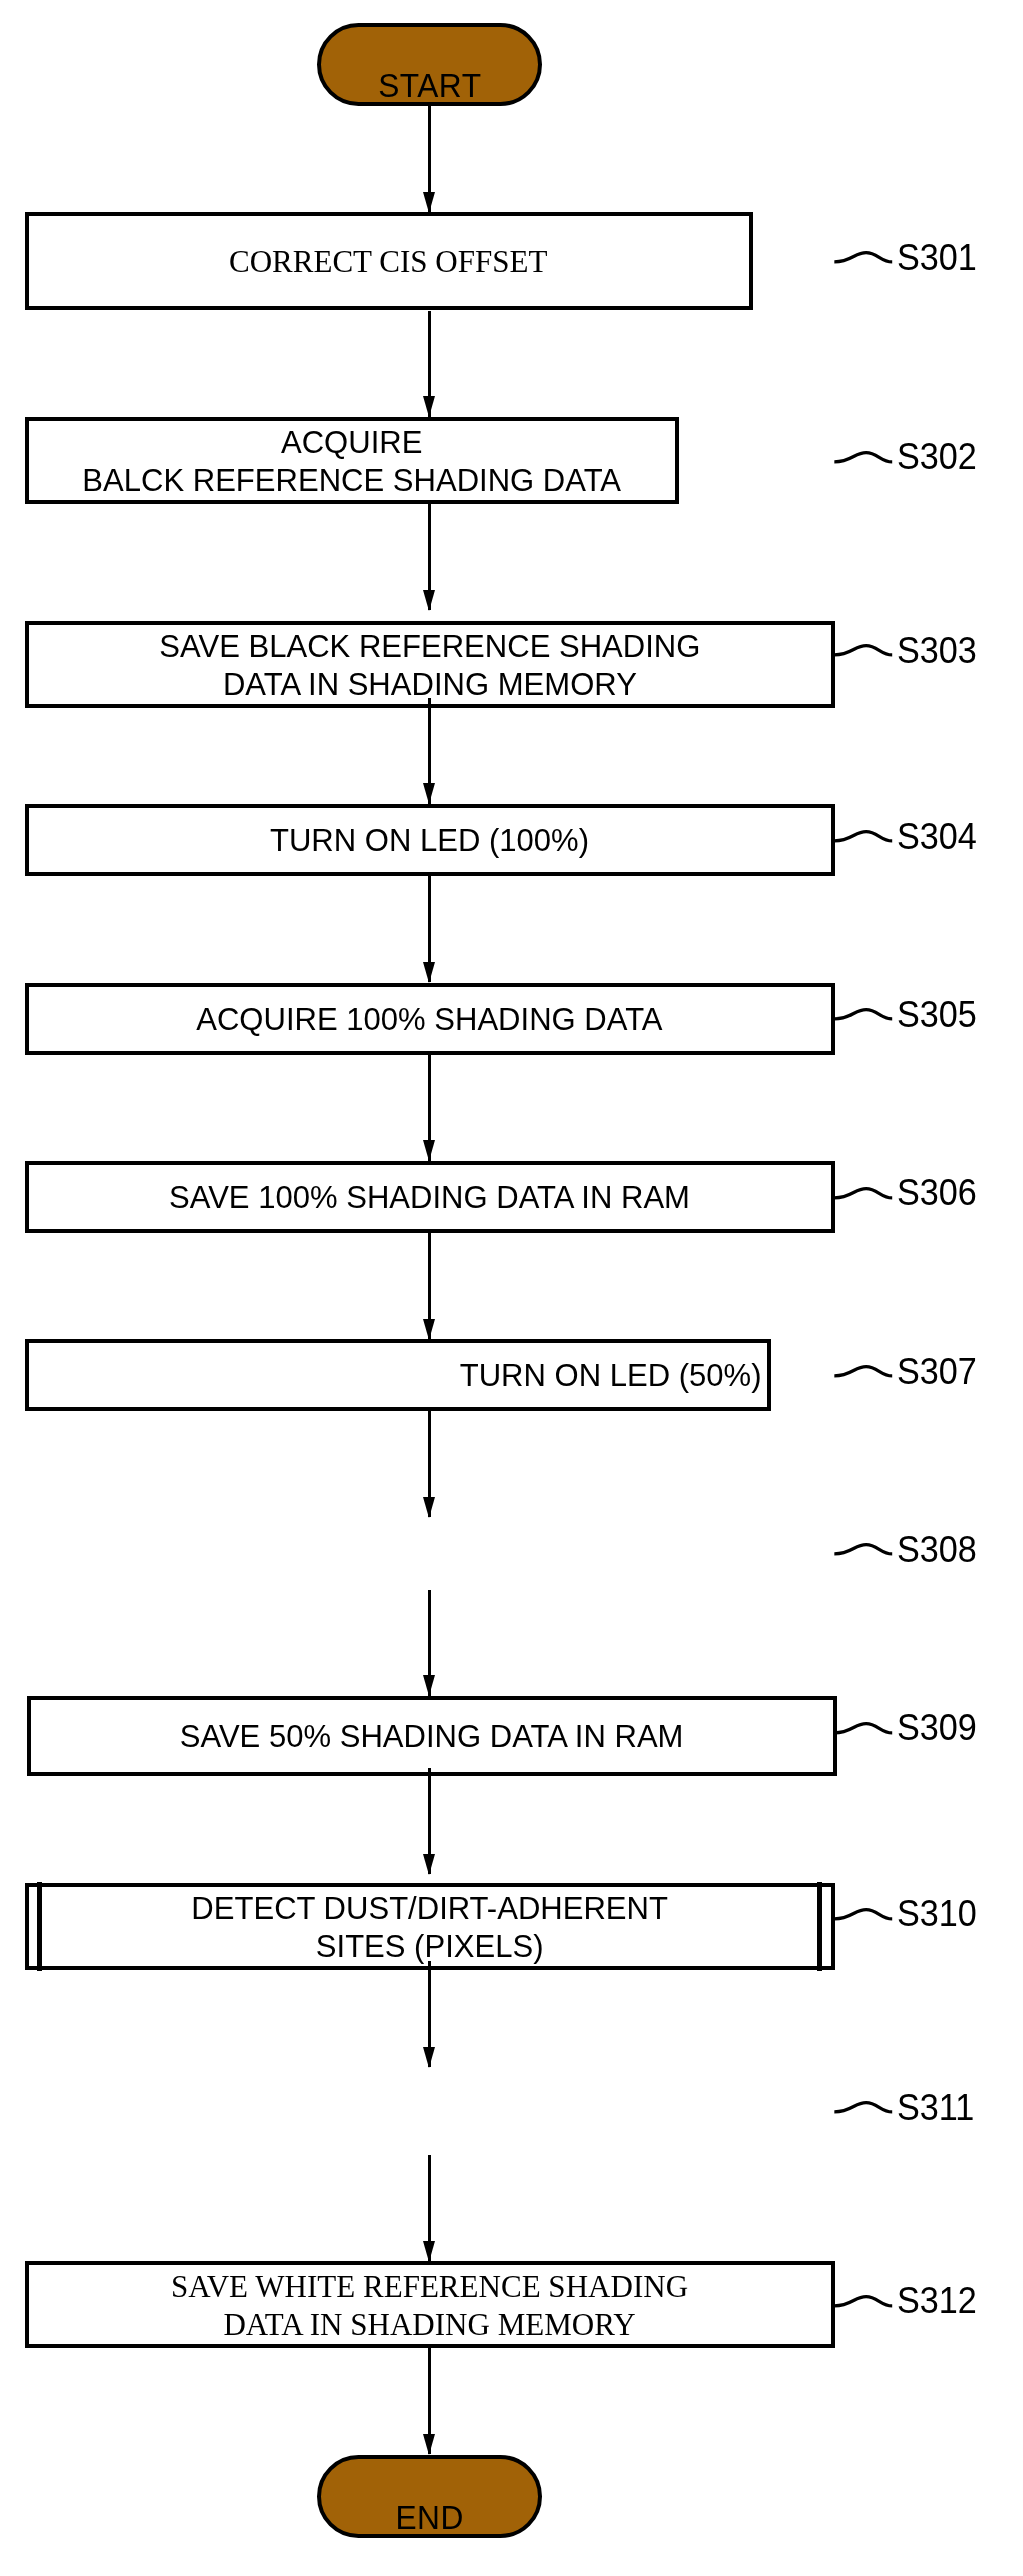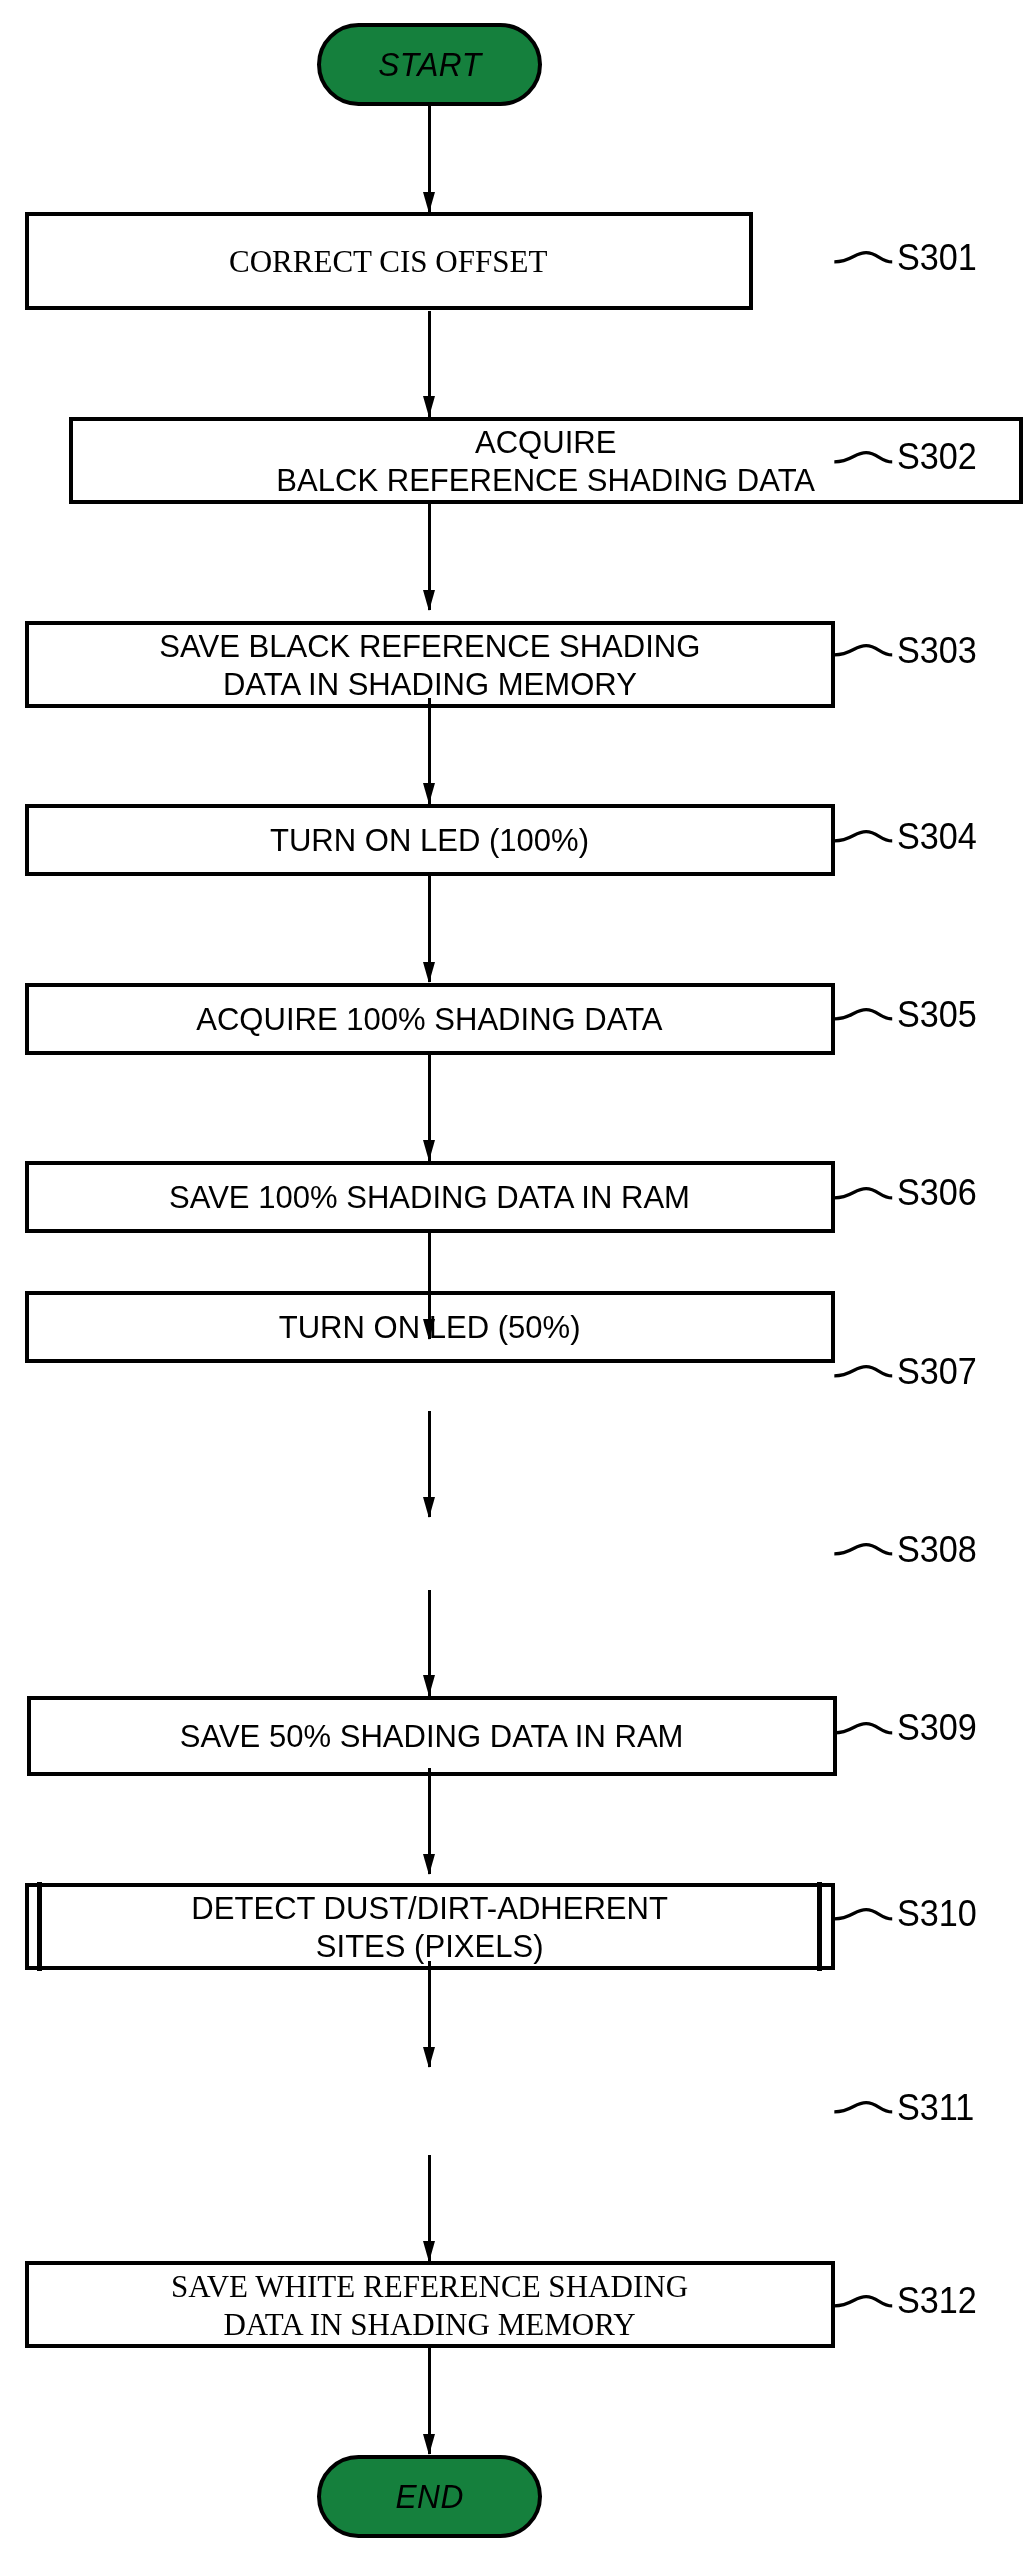--- a/index.html
+++ b/index.html
@@ -20,26 +20,25 @@
     background: #ffffff;
     overflow: hidden;
   }
 
   
   .terminator {
     position: absolute;
     box-sizing: border-box;
     border: 4.7px solid #000;
     border-radius: 44px;
-    background: #15803d;
+    background: #a16207;
     display: flex;
-    align-items: center;
+    align-items: flex-end;
     justify-content: center;
     letter-spacing: 0.5px;
-    font-style: italic;
   }
   .terminator span {
     font-size: 33px;
     font-weight: 400;
     color: #000;
     line-height: 1;
     transform: scaleX(0.96);
   }
 
   
@@ -115,21 +114,21 @@
   </div>
 
   <div class="pbox" style="left: 24.6px; top: 212px; width: 728px; height: 98px; font-family: Liberation Serif, serif;">
     <div class="boxtext">CORRECT CIS OFFSET</div>
   </div>
   <svg class="leader" style="left: 834px; top: 247px; width: 66px; height: 28px;" viewBox="0 0 70 30" width="66" height="28">
     <path d="M0,16 C18,16 22,6 34,6 C46,6 50,16 62,16" stroke="#000" stroke-width="3.5" fill="none"></path>
   </svg>
   <div class="steplabel" style="left: 897px; top: 237px;">S301</div>
 
-  <div class="pbox" style="left: 24.6px; top: 417px; width: 954px; height: 87px; margin-left: 44px;">
+  <div class="pbox" style="left: 24.6px; top: 417px; width: 654px; height: 87px;">
     <div class="boxtext">ACQUIRE
 BALCK REFERENCE SHADING DATA</div>
   </div>
   <svg class="leader" style="left: 834px; top: 447px; width: 66px; height: 28px;" viewBox="0 0 70 30" width="66" height="28">
     <path d="M0,16 C18,16 22,6 34,6 C46,6 50,16 62,16" stroke="#000" stroke-width="3.5" fill="none"></path>
   </svg>
   <div class="steplabel" style="left: 897px; top: 436px;">S302</div>
 
   <div class="pbox" style="left: 24.6px; top: 611px; width: 810px; height: 87px; margin-top: 10px;">
     <div class="boxtext">SAVE BLACK REFERENCE SHADING
@@ -157,21 +156,21 @@
   <div class="steplabel" style="left: 897px; top: 994px;">S305</div>
 
   <div class="pbox" style="left: 24.6px; top: 1161px; width: 810px; height: 72px; align-items: center;">
     <div class="boxtext">SAVE 100% SHADING DATA IN RAM</div>
   </div>
   <svg class="leader" style="left: 834px; top: 1183px; width: 66px; height: 28px;" viewBox="0 0 70 30" width="66" height="28">
     <path d="M0,16 C18,16 22,6 34,6 C46,6 50,16 62,16" stroke="#000" stroke-width="3.5" fill="none"></path>
   </svg>
   <div class="steplabel" style="left: 897px; top: 1172px;">S306</div>
 
-  <div class="pbox" style="left: 24.6px; top: 1291px; width: 810px; height: 72px;">
+  <div class="pbox" style="left: 24.6px; top: 1339px; width: 746px; height: 72px; justify-content: flex-end;">
     <div class="boxtext">TURN ON LED (50%)</div>
   </div>
   <svg class="leader" style="left: 834px; top: 1361px; width: 66px; height: 28px;" viewBox="0 0 70 30" width="66" height="28">
     <path d="M0,16 C18,16 22,6 34,6 C46,6 50,16 62,16" stroke="#000" stroke-width="3.5" fill="none"></path>
   </svg>
   <div class="steplabel" style="left: 897px; top: 1351px;">S307</div>
 
   <svg class="leader" style="left: 834px; top: 1539px; width: 66px; height: 28px;" viewBox="0 0 70 30" width="66" height="28">
     <path d="M0,16 C18,16 22,6 34,6 C46,6 50,16 62,16" stroke="#000" stroke-width="3.5" fill="none"></path>
   </svg>

